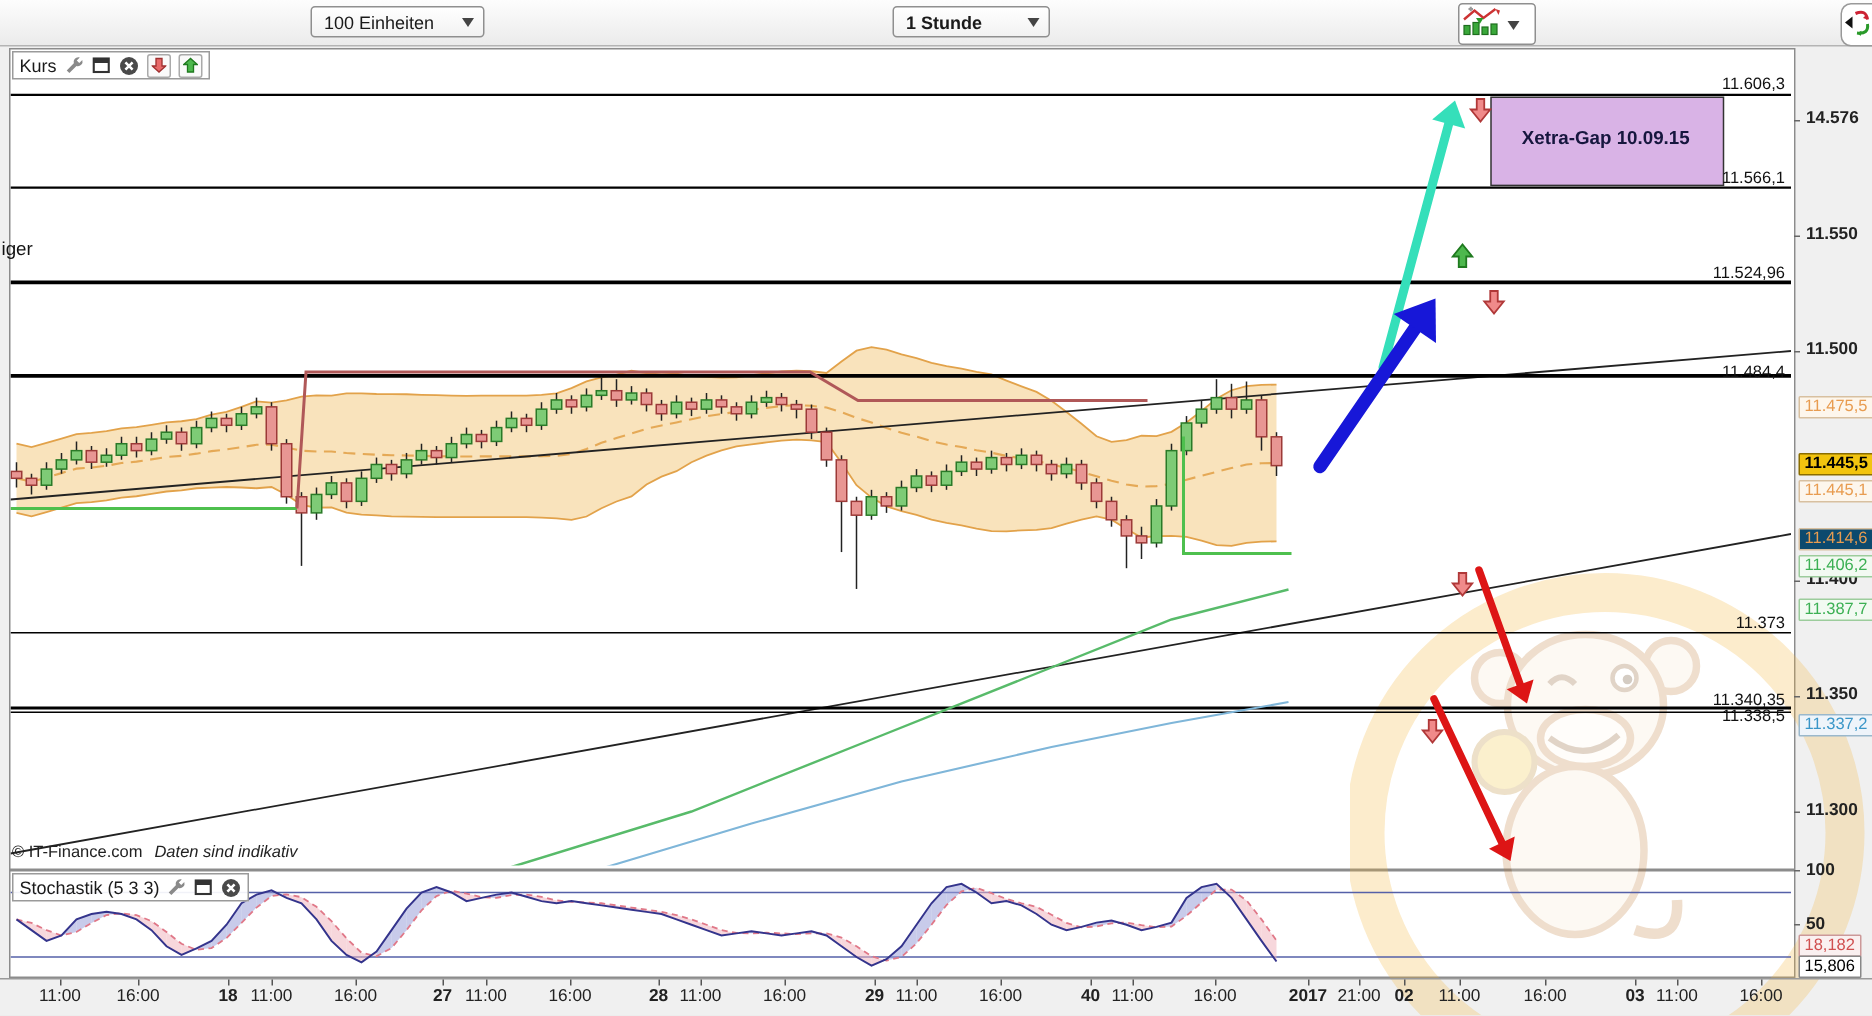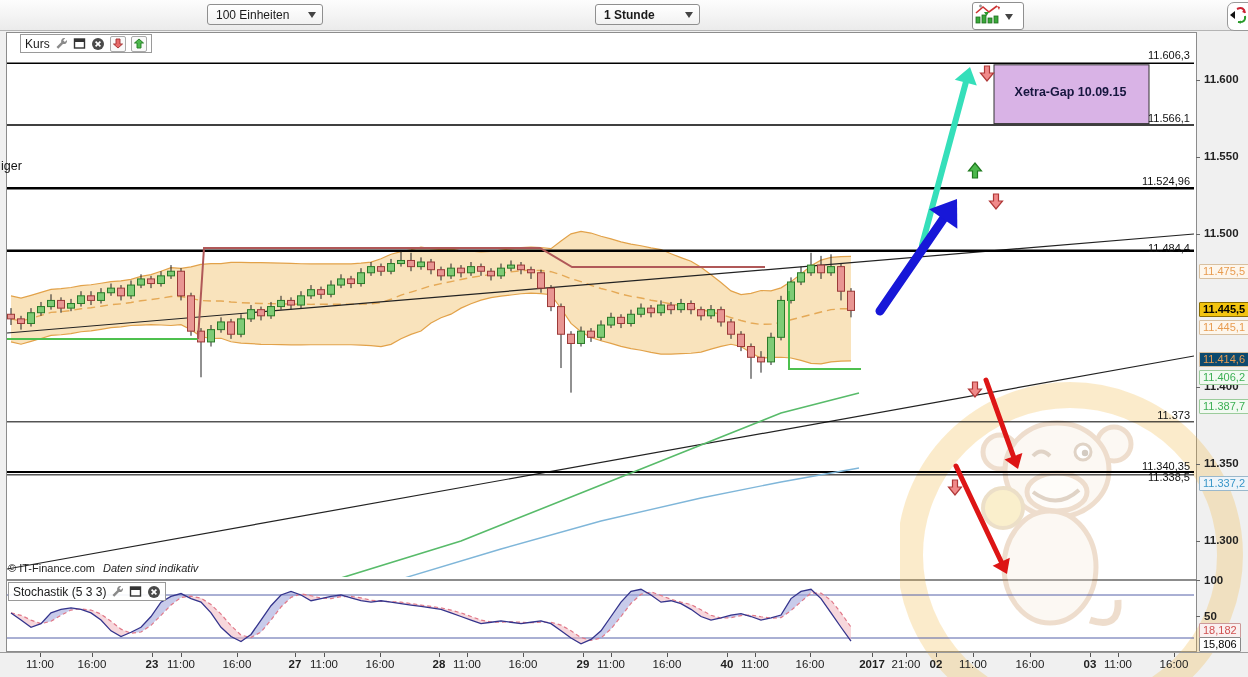--- a/index.html
+++ b/index.html
@@ -312,21 +312,21 @@
         <line x1="949" y1="433" x2="994.2354148769944" y2="528.7926432689292" stroke="#dd1515" stroke-width="5" stroke-linecap="round"></line>
         <polygon points="1000,541 985.6450527329074,532.8492031703036 1002.8257770210813,524.7360833675548" fill="#dd1515"></polygon>
         <path d="M977.5 33 h5 v7 h4 L980 48 L973.5 40 h4 z" fill="#f08a8a" stroke="#b03838" stroke-width="1.2"></path>
         <path d="M965.5 145 h5 v-7 h4 L968 130 L961.5 138 h4 z" fill="#4db84d" stroke="#1f7a1f" stroke-width="1.2"></path>
         <path d="M986.5 161 h5 v7 h4 L989 176 L982.5 168 h4 z" fill="#f08a8a" stroke="#b03838" stroke-width="1.2"></path>
         <path d="M965.5 349 h5 v7 h4 L968 364 L961.5 356 h4 z" fill="#f08a8a" stroke="#b03838" stroke-width="1.2"></path>
         <path d="M945.5 447 h5 v7 h4 L948 462 L941.5 454 h4 z" fill="#f08a8a" stroke="#b03838" stroke-width="1.2"></path>
       </svg>
   </div>
 
-  <div class="panel-head" style="left:8px;top:34px;margin-left:12px;">
+  <div class="panel-head" style="left:8px;top:34px;">
     <span>Kurs</span>
     <span class="ic">
       <svg width="13" height="13" viewBox="0 0 14 14">
           <path d="M10.2 1.2a3.4 3.4 0 0 0-3.5 4.4L1.6 10.7l1.9 1.9 5.1-5.1a3.4 3.4 0 0 0 4.2-4.3L10.6 5.4 8.8 3.6 11 1.4a3.4 3.4 0 0 0-0.8-0.2z" fill="#8a8a8a"></path>
         </svg>
     </span>
     <span class="ic">
       <svg width="13" height="13" viewBox="0 0 13 13">
           <rect x="1.5" y="2" width="10" height="9" fill="#fff" stroke="#333" stroke-width="1.4"></rect>
           <rect x="1.5" y="2" width="10" height="3" fill="#333"></rect>
@@ -459,21 +459,21 @@
     <span class="ic">
       <svg width="14" height="14" viewBox="0 0 14 14">
           <circle cx="7" cy="7" r="6" fill="#4a4a4a"></circle>
           <path d="M4.6 4.6 L9.4 9.4 M9.4 4.6 L4.6 9.4" stroke="#fff" stroke-width="1.7"></path>
         </svg>
     </span>
   </div>
 
   <div id="price-axis" class="abs">
       <div class="ax-tick" style="top: 48px;"></div>
-      <div class="ax-lbl" style="top: 41px;">11.600</div>
+      <div class="ax-lbl" style="top: 41px;">14.576</div>
       <div class="ax-tick" style="top: 124.835px;"></div>
       <div class="ax-lbl" style="top: 117.835px;">11.550</div>
       <div class="ax-tick" style="top: 201.67px;"></div>
       <div class="ax-lbl" style="top: 194.67px;">11.500</div>
       <div class="ax-tick" style="top: 355.34px;"></div>
       <div class="ax-lbl" style="top: 348.34px;">11.400</div>
       <div class="ax-tick" style="top: 432.175px;"></div>
       <div class="ax-lbl" style="top: 425.175px;">11.350</div>
       <div class="ax-tick" style="top: 509.01px;"></div>
       <div class="ax-lbl" style="top: 502.01px;">11.300</div>
@@ -491,21 +491,21 @@
       <div class="ax-box" style="top: 591px; background: rgb(250, 240, 240); border-color: rgb(204, 153, 153); color: rgb(208, 80, 80);">18,182</div>
       <div class="ax-box" style="top: 605px; background: rgb(255, 255, 255); border-color: rgb(136, 136, 136); color: rgb(0, 0, 0);">15,806</div>
     </div>
 
   <div id="x-axis" class="abs">
       <div class="x-tick" style="left: 40px;"></div>
       <div class="x-lbl" style="left: 40px;">11:00</div>
       <div class="x-tick" style="left: 92px;"></div>
       <div class="x-lbl" style="left: 92px;">16:00</div>
       <div class="x-tick" style="left: 152px;"></div>
-      <div class="x-lbl bold" style="left: 152px;">23</div>
+      <div class="x-lbl bold" style="left: 152px;">18</div>
       <div class="x-tick" style="left: 181px;"></div>
       <div class="x-lbl" style="left: 181px;">11:00</div>
       <div class="x-tick" style="left: 237px;"></div>
       <div class="x-lbl" style="left: 237px;">16:00</div>
       <div class="x-tick" style="left: 295px;"></div>
       <div class="x-lbl bold" style="left: 295px;">27</div>
       <div class="x-tick" style="left: 324px;"></div>
       <div class="x-lbl" style="left: 324px;">11:00</div>
       <div class="x-tick" style="left: 380px;"></div>
       <div class="x-lbl" style="left: 380px;">16:00</div>

